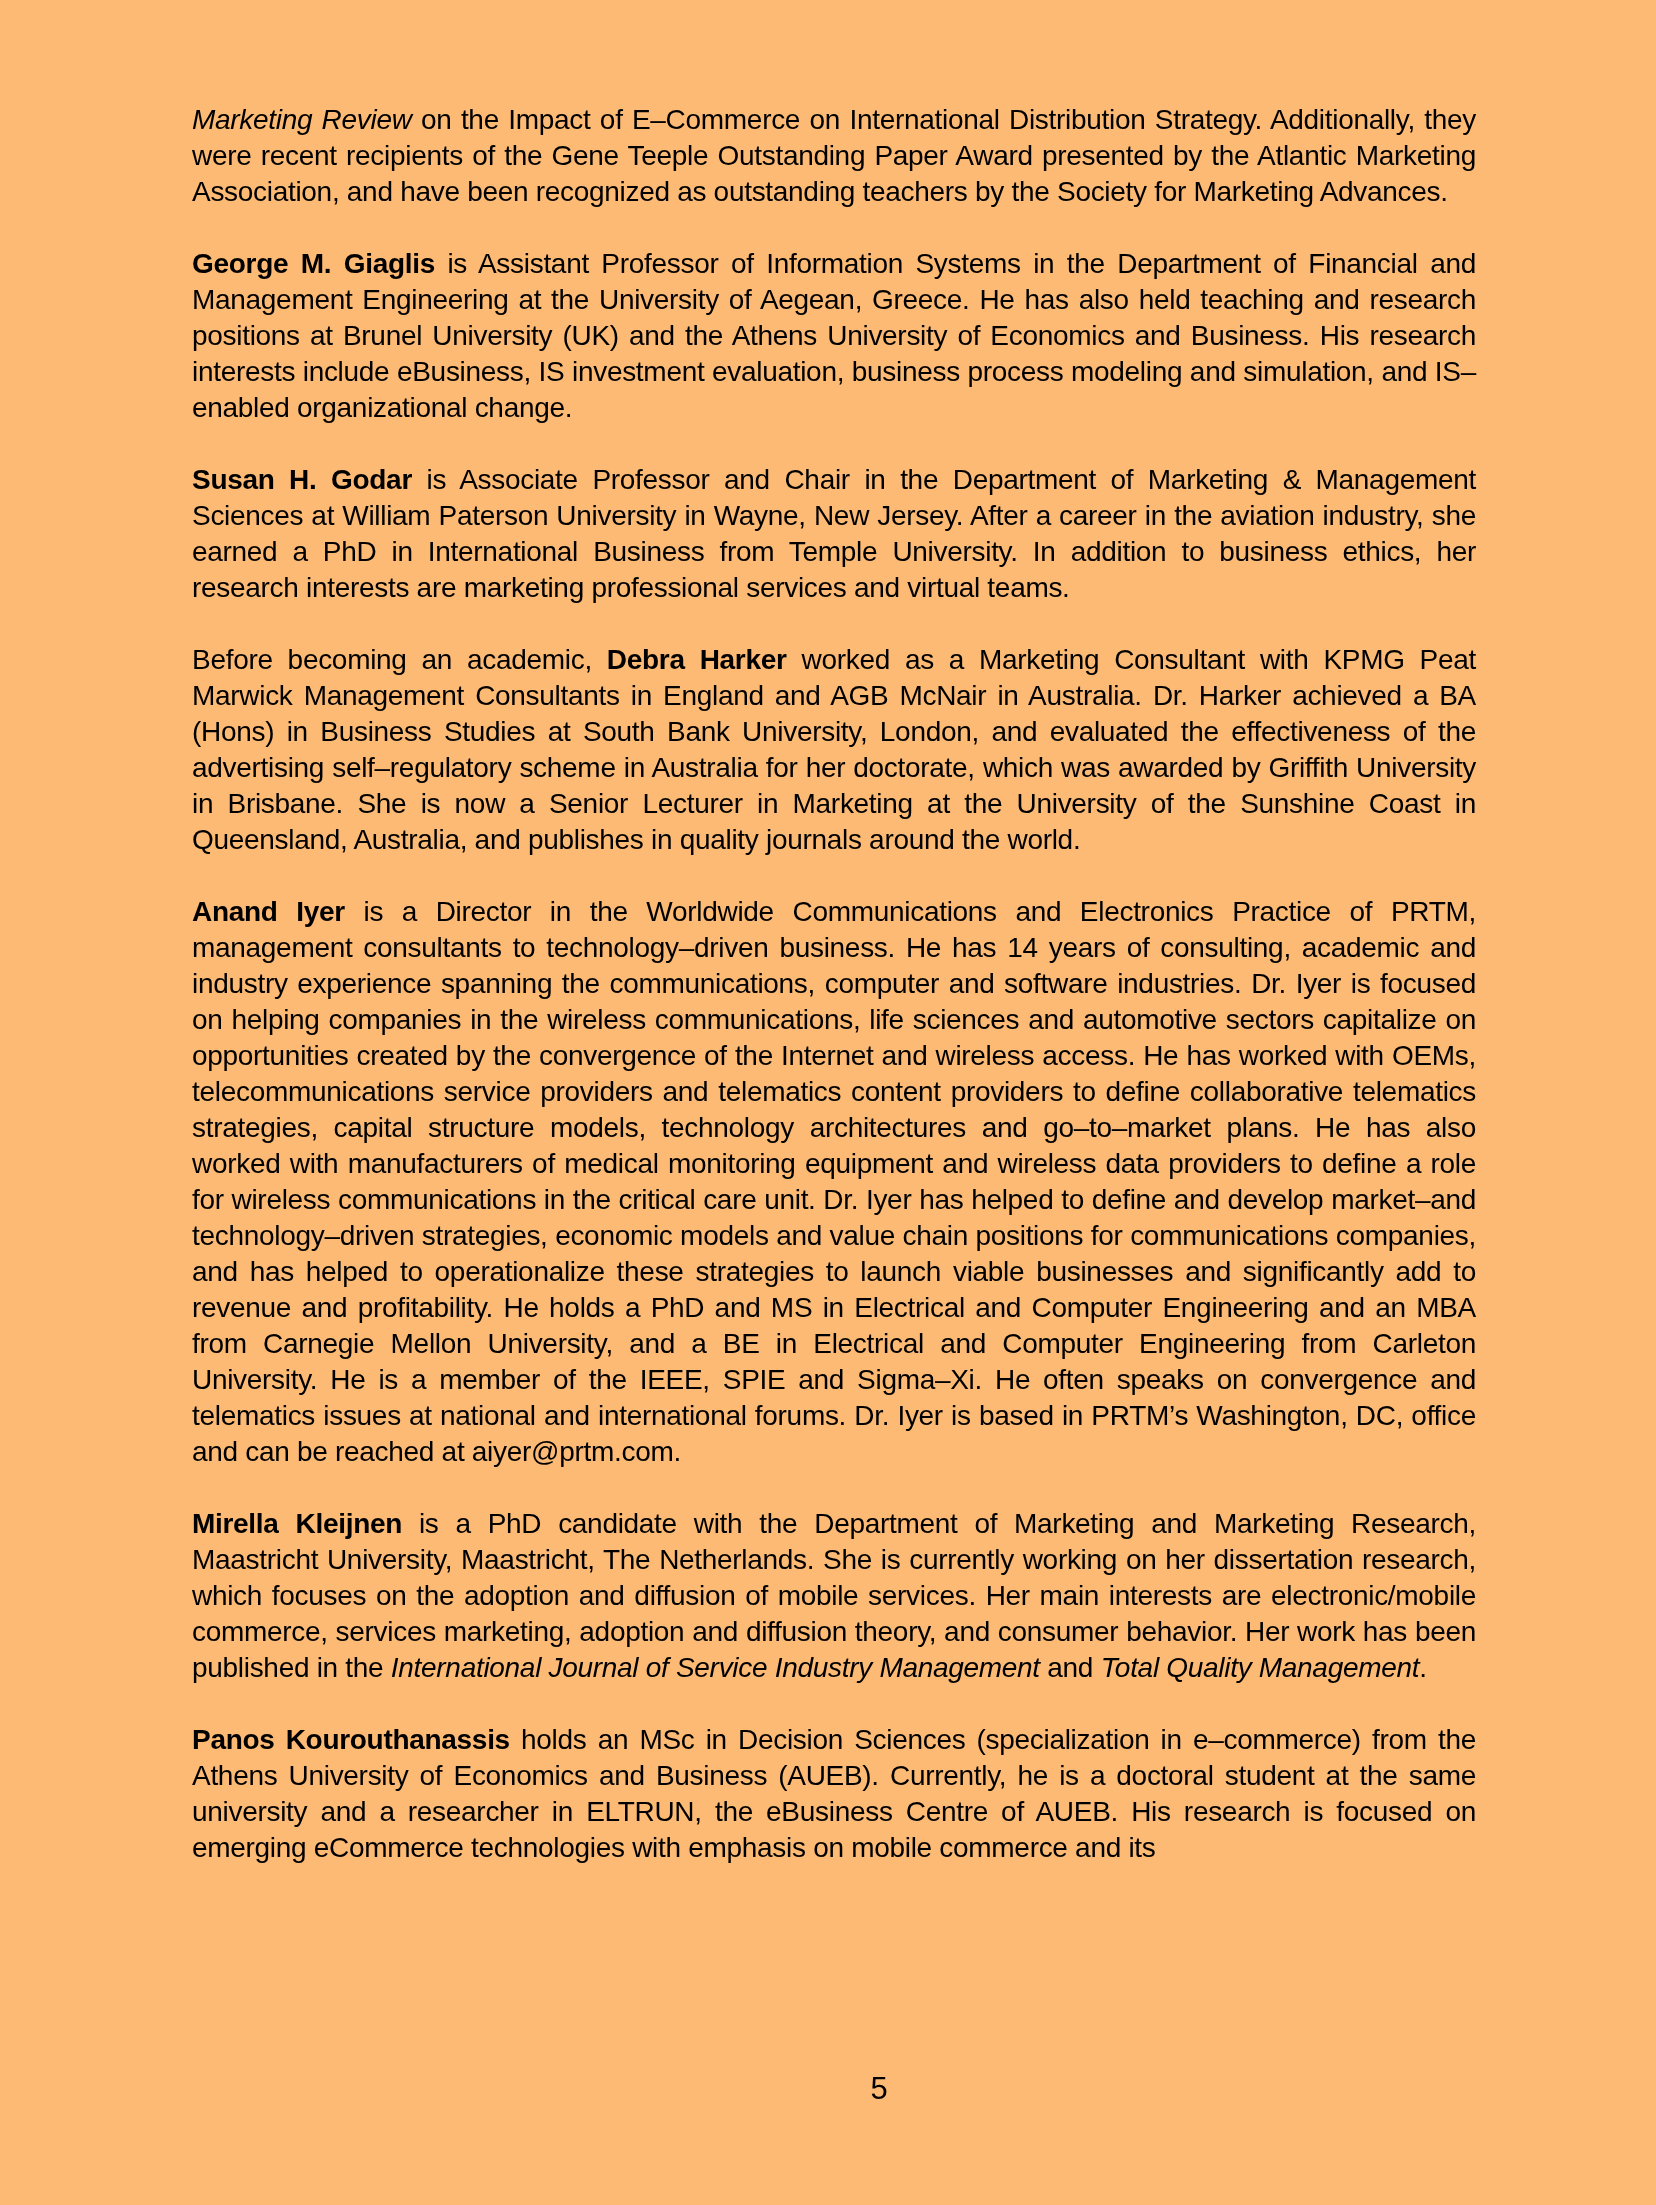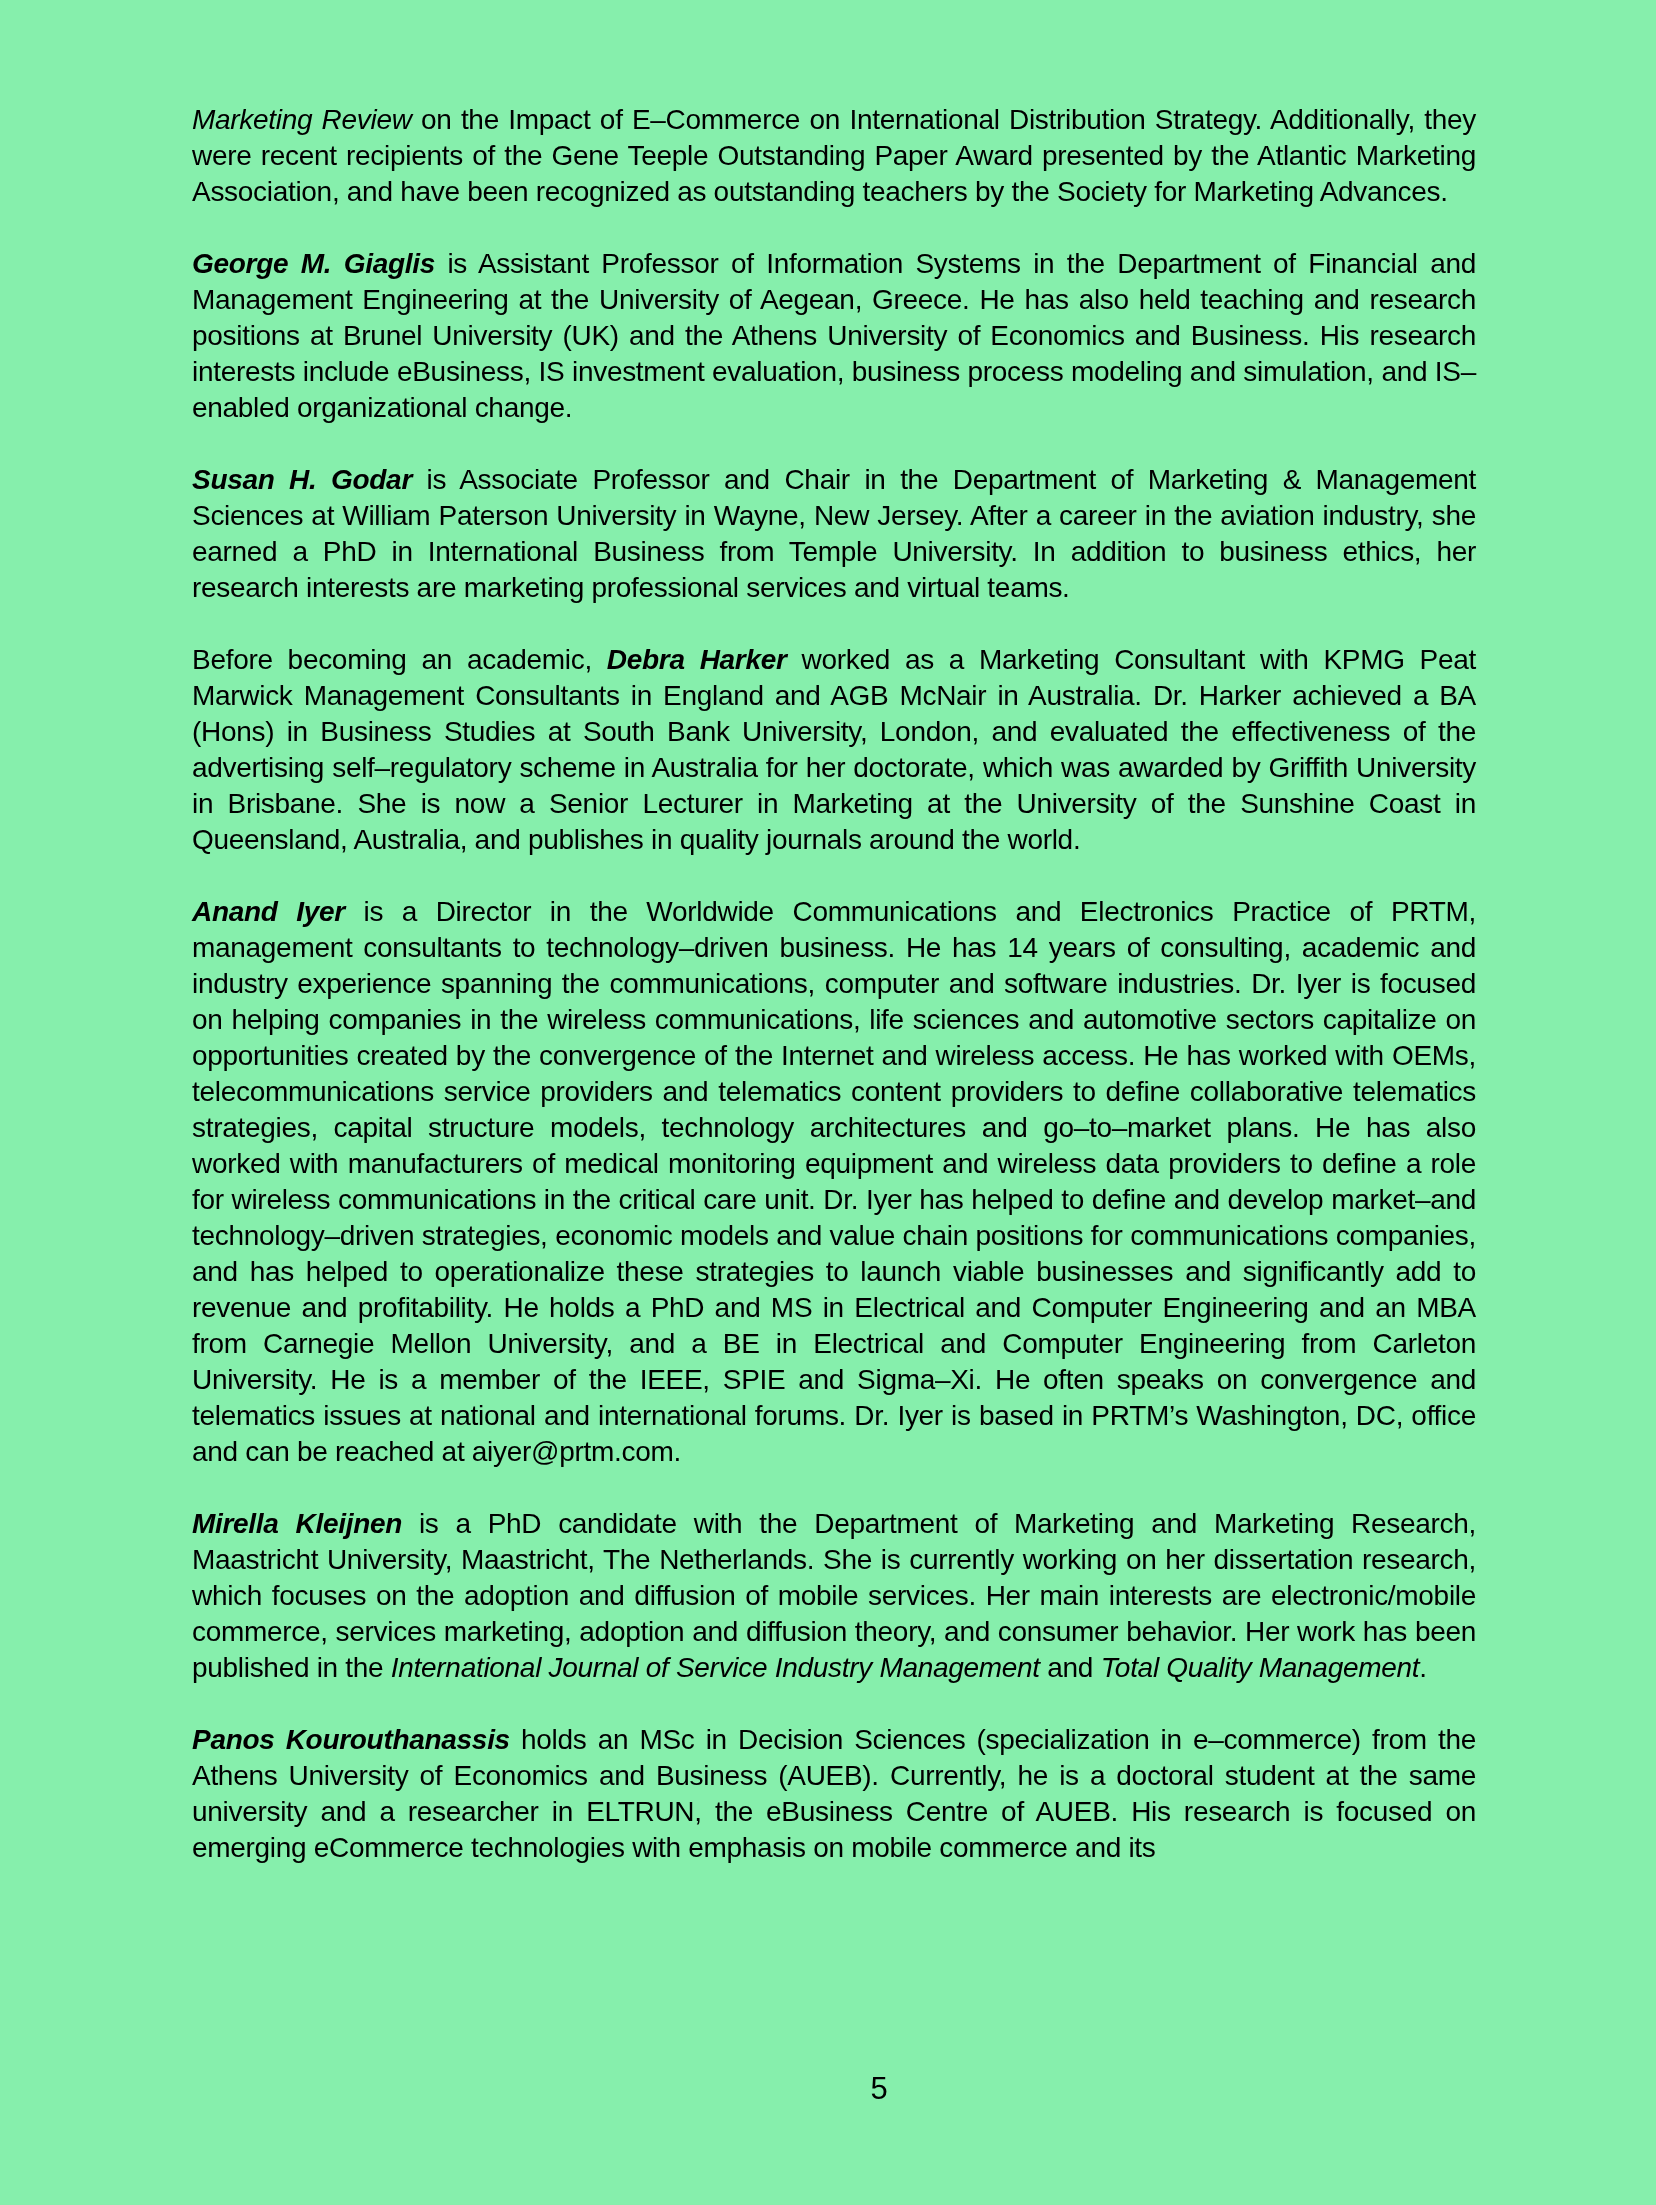--- a/index.html
+++ b/index.html
@@ -1,39 +1,39 @@
 <!DOCTYPE html>
 <html style="font-size:10.7px"><head>
 <meta charset="utf-8">
 <style>
   html, body { margin: 0; padding: 0; background: #e8e8e8; }
   .page {
     position: relative;
     width: 1657px;
     height: 2205px;
-    background: #86efac;
+    background: #fdba74;
     font-family: "Liberation Sans", sans-serif;
     color: #000000;
     overflow: hidden;
   }
   .content {
     position: absolute;
     left: 192px;
     top: 102px;
     width: 1284px;
   }
   p.para {
     margin: 0 0 36px 0;
     font-size: 28px;
     line-height: 36px;
     letter-spacing: -0.3px;
     text-align: justify;
     text-justify: inter-word;
   }
-  .b { font-weight: bold; font-style: italic; }
+  .b { font-weight: bold; }
   .i { font-style: italic; }
   .page-number {
     position: absolute;
     top: 2072px;
     left: 832px;
     width: 94px;
     text-align: center;
     font-size: 31px;
     line-height: 33px;
   }

